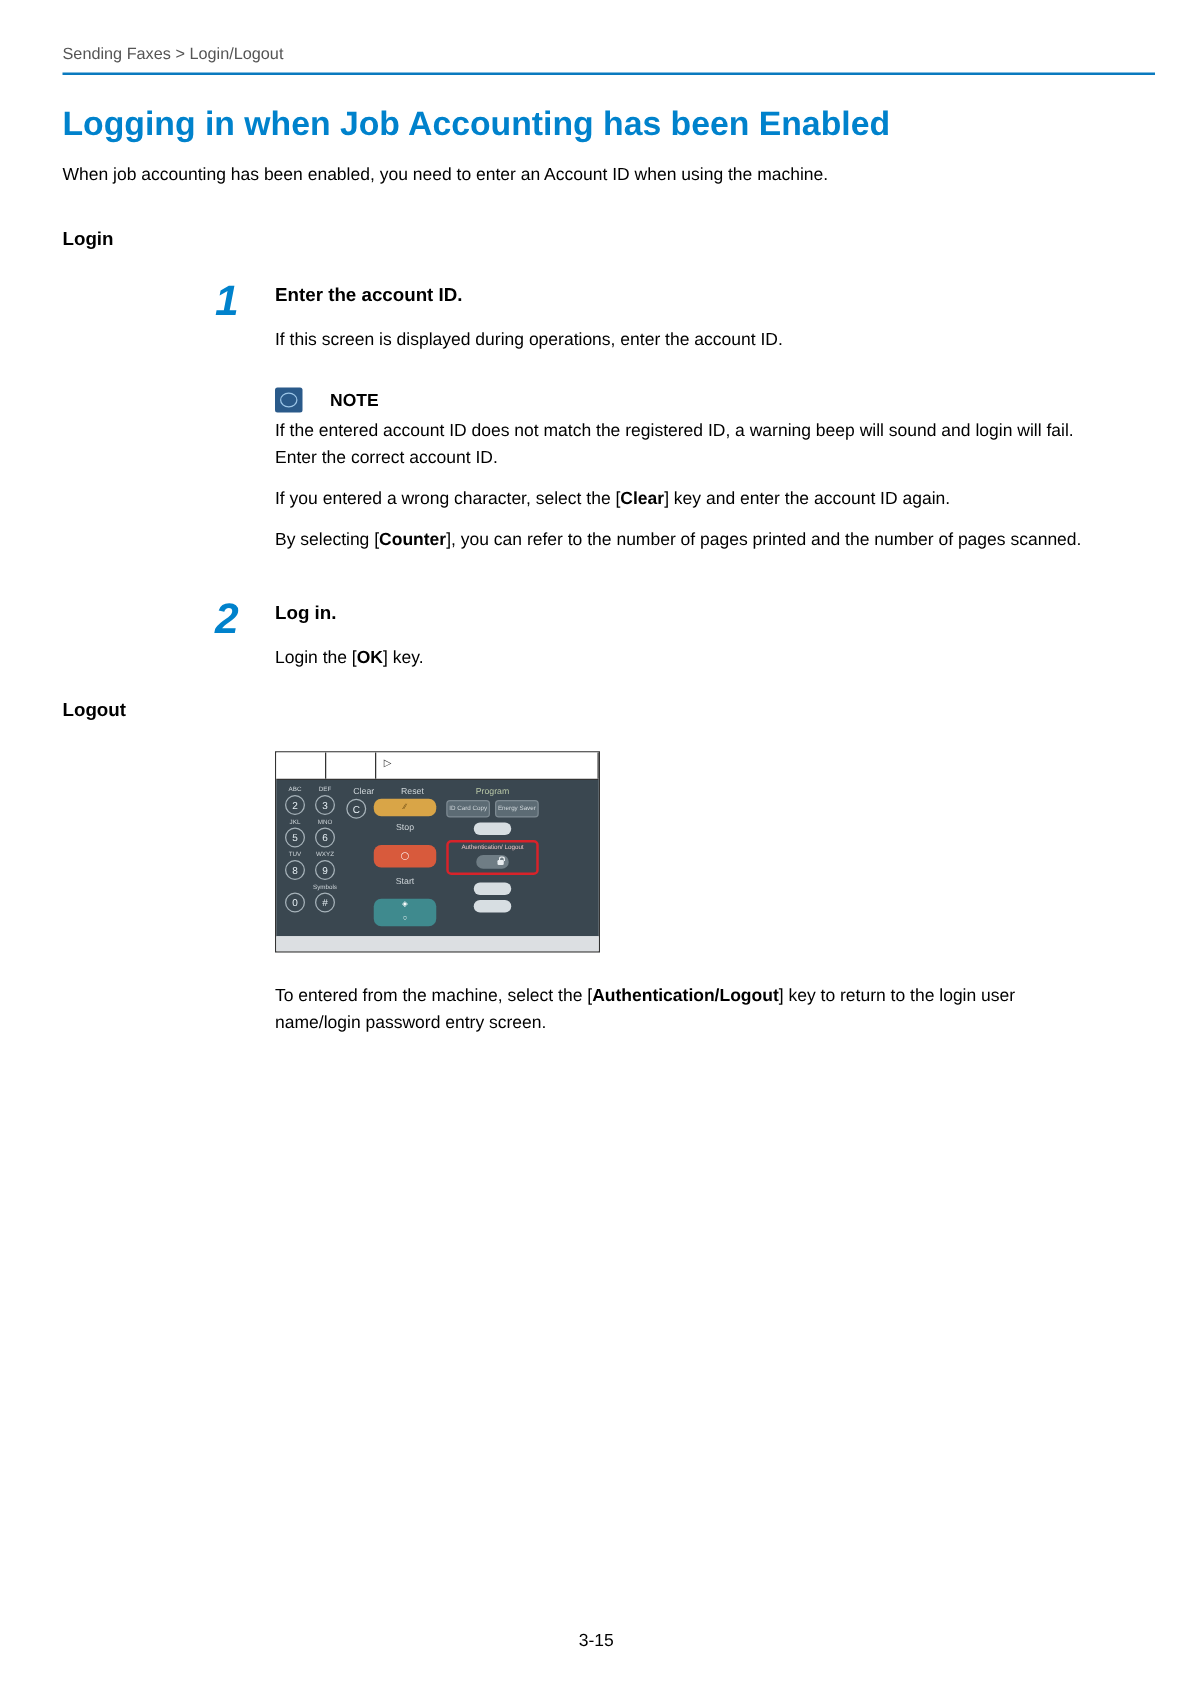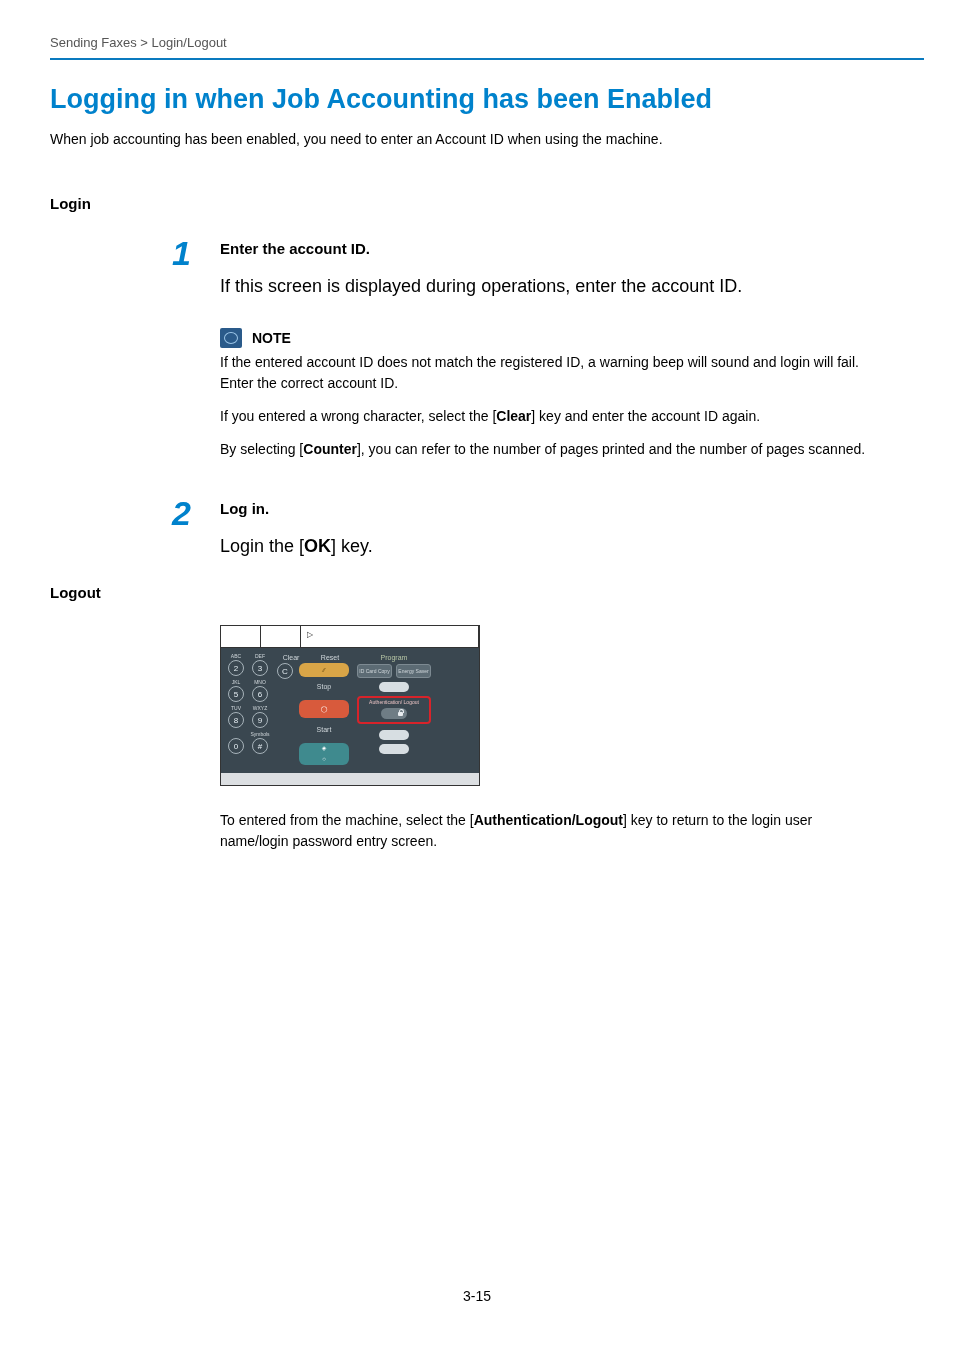--- a/index.html
+++ b/index.html
@@ -22,21 +22,21 @@
     }
     .title {
       font-size: 27px;
       color: #0082cc;
       font-weight: bold;
       margin-bottom: 16px;
     }
     .intro {
       font-size: 14px;
       color: #000;
-      margin-bottom: 48px;
+      margin-bottom: 36px;
     }
     .subhead {
       font-size: 15px;
       font-weight: bold;
       color: #000;
       margin-bottom: 24px;
     }
     .step {
       display: flex;
       margin-left: 122px;
@@ -56,32 +56,32 @@
       flex: 1;
       padding-top: 4px;
     }
     .step-heading {
       font-size: 15px;
       font-weight: bold;
       color: #000;
       margin-bottom: 10px;
     }
     .step-text {
-      font-size: 18px;
+      font-size: 14px;
       color: #000;
       line-height: 1.5;
       margin-top: 16px;
     }
     .note-block {
       margin-top: 28px;
     }
     .note-head {
       display: flex;
       align-items: center;
-      gap: 10px;
+      gap: 22px;
       margin-bottom: 4px;
     }
     .note-icon {
       width: 22px;
       height: 20px;
       background: #2a5a8a;
       border-radius: 2px;
       position: relative;
     }
     .note-icon::after {
@@ -211,21 +211,21 @@
     .panel-bottom {
       background:#dcdfe2; height:12px;
     }
     .logout-text {
       font-size: 14px;
       color: #000;
       line-height: 1.5;
     }
     .page-num {
       position: absolute;
-      bottom: 46px;
+      bottom: 30px;
       left: 0; right: 0;
       text-align: center;
       font-size: 14px;
     }
   </style>
 </head>
 <body>
 
 <div class="page">
   <div class="breadcrumb">Sending Faxes &gt; Login/Logout</div>

